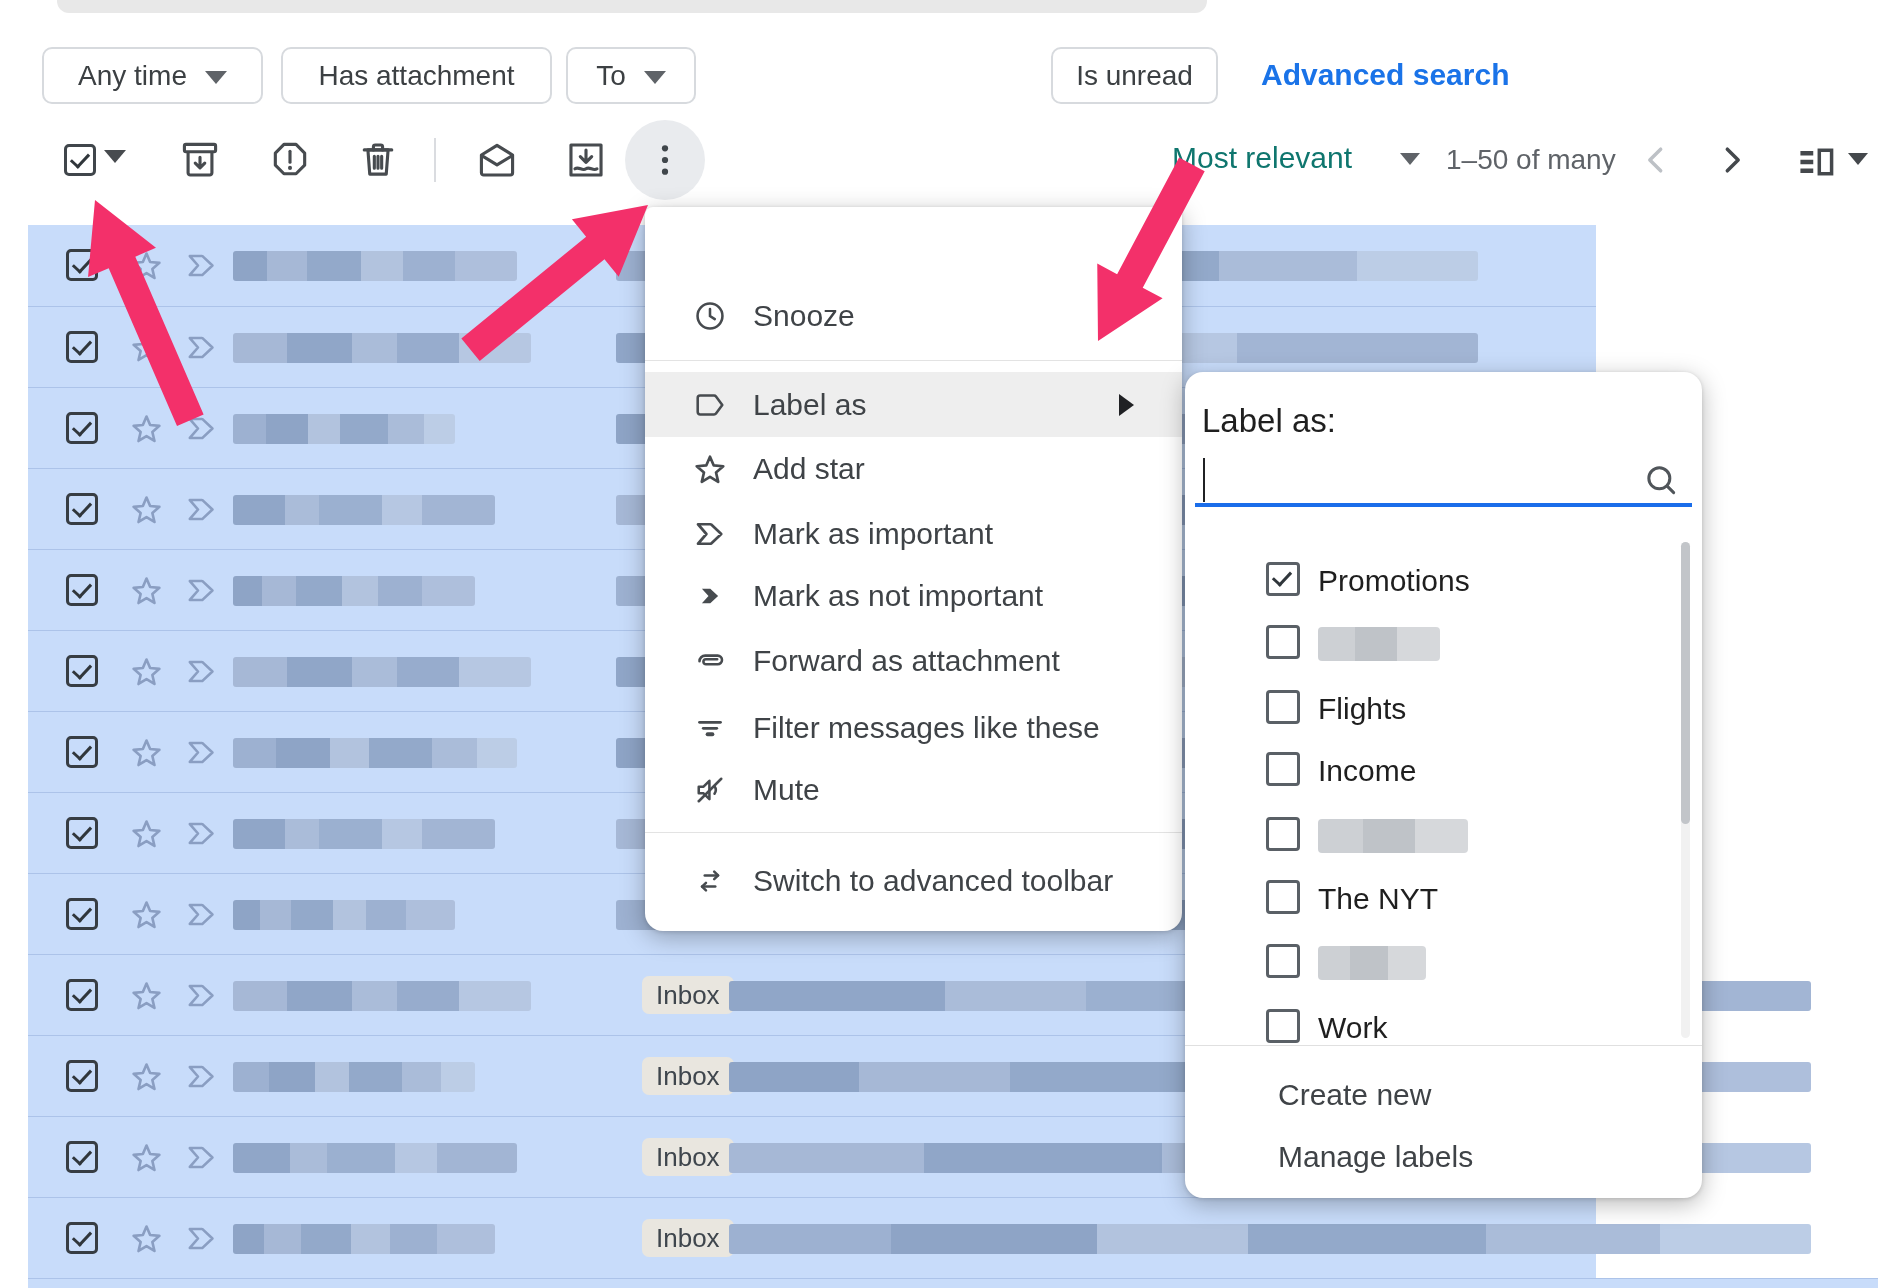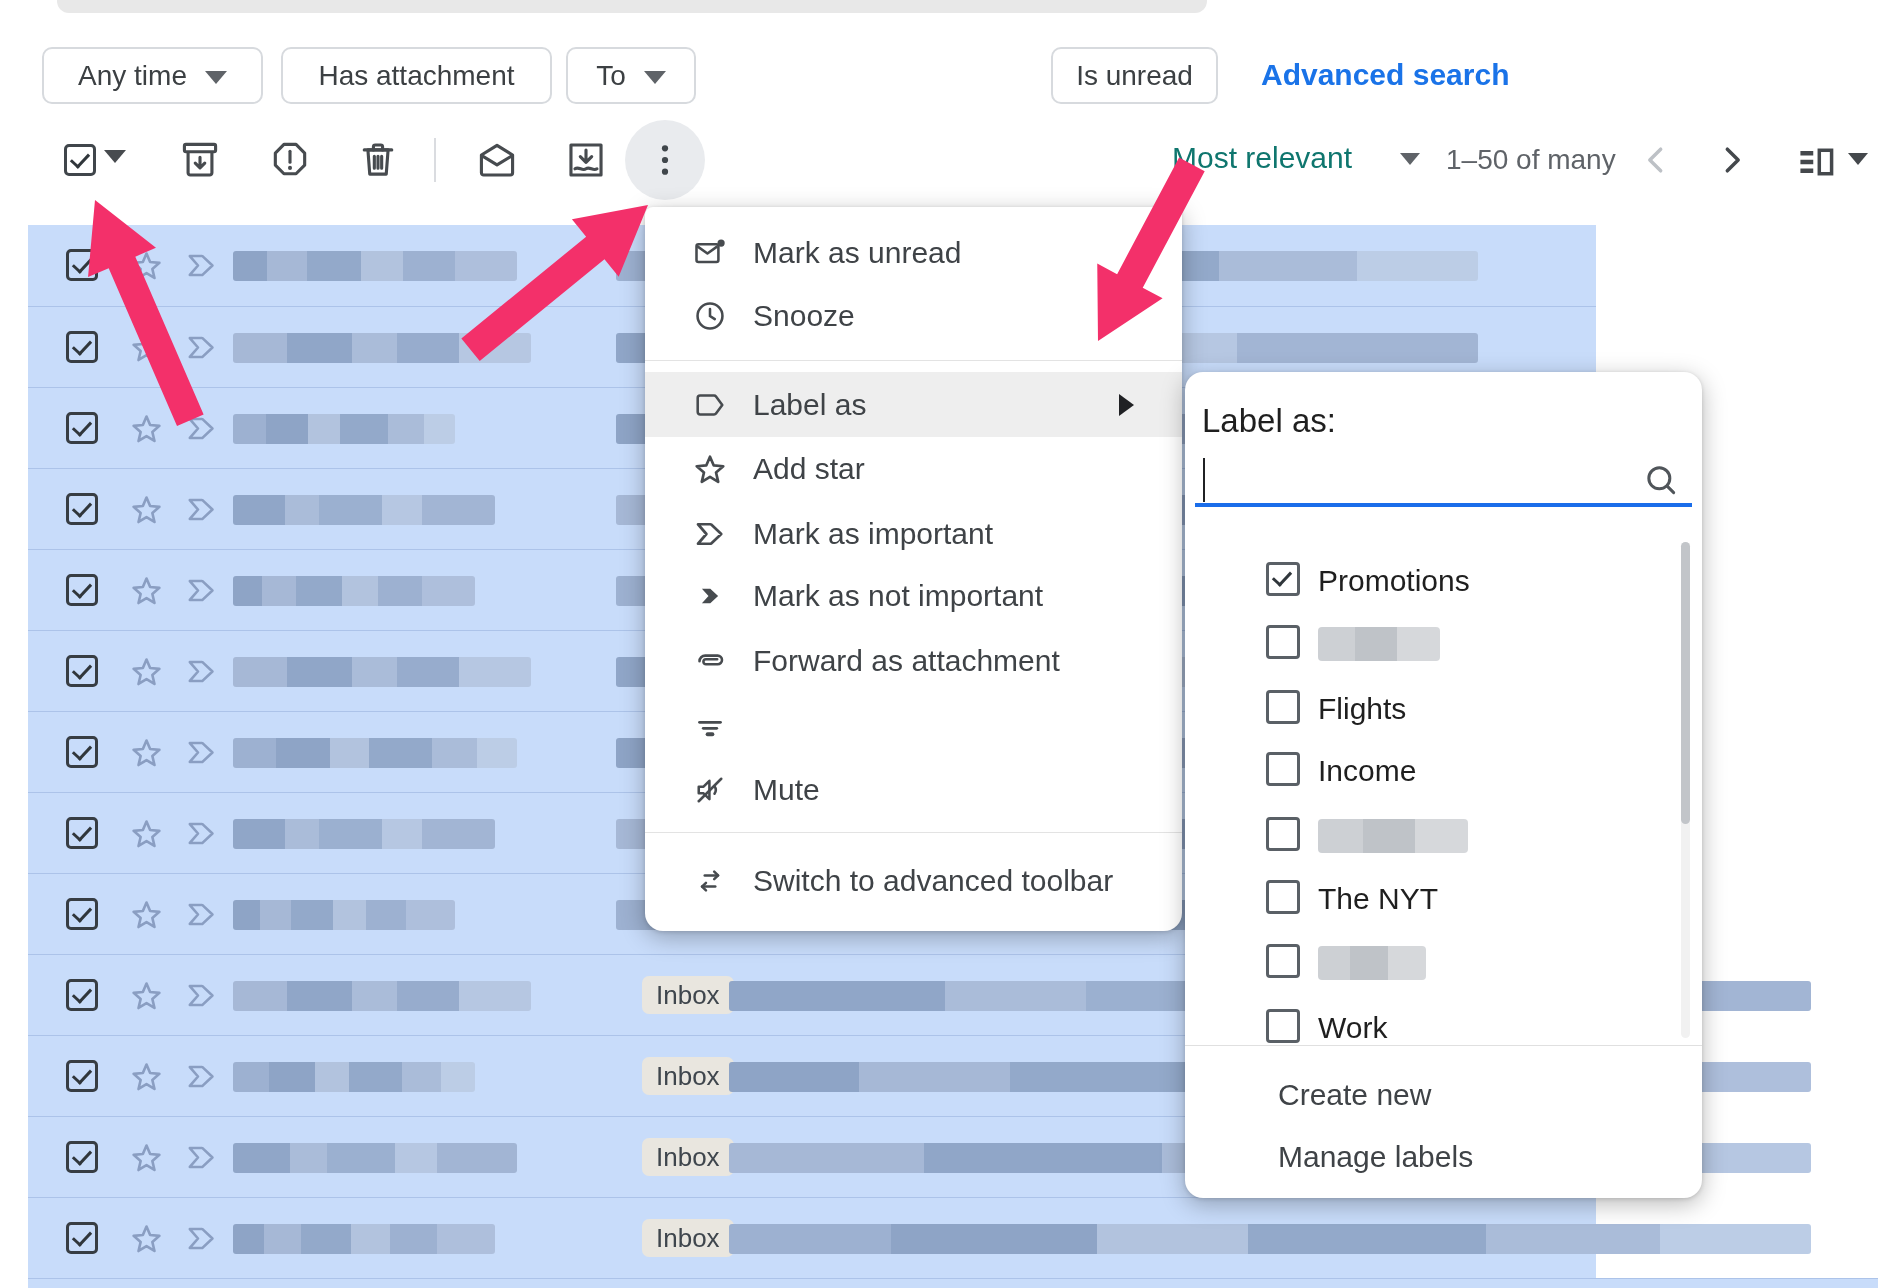--- a/index.html
+++ b/index.html
@@ -409,26 +409,20 @@
     <svg class="ric imp" viewBox="0 0 24 24">
         <use href="#i-imp"></use>
       </svg>
     <div class="blur sender bl1 sw4"></div>
     <span class="inbox-badge">Inbox</span>
     <div class="blur subject-b bl2"></div>
   </div>
   <div class="row-sliver"></div>
 
   <div class="panel menu">
-    <div class="mi" style="top:14px;">
-      <span class="mic"><svg viewBox="0 0 24 24">
-            <use href="#i-unread"></use>
-          </svg></span>
-      <span class="mlabel">Mark as unread</span>
-    </div>
     <div class="mi" style="top:77px;">
       <span class="mic"><svg viewBox="0 0 24 24">
             <use href="#i-clock"></use>
           </svg></span>
       <span class="mlabel">Snooze</span>
     </div>
     <div class="mdiv" style="top:153px;"></div>
     <div class="mi hl" style="top:165px;">
       <span class="mic"><svg viewBox="0 0 24 24">
             <use href="#i-tag"></use>
@@ -457,20 +451,21 @@
     <div class="mi" style="top:422px;">
       <span class="mic"><svg viewBox="0 0 24 24">
             <use href="#i-clip"></use>
           </svg></span>
       <span class="mlabel">Forward as attachment</span>
     </div>
     <div class="mi" style="top:489px;">
       <span class="mic"><svg viewBox="0 0 24 24">
             <use href="#i-filter"></use>
           </svg></span>
+      <span class="mlabel">Filter messages like these</span>
     </div>
     <div class="mi" style="top:551px;">
       <span class="mic"><svg viewBox="0 0 24 24">
             <use href="#i-mute"></use>
           </svg></span>
       <span class="mlabel">Mute</span>
     </div>
     <div class="mdiv" style="top:625px;"></div>
     <div class="mi" style="top:642px;">
       <span class="mic"><svg viewBox="0 0 24 24">

